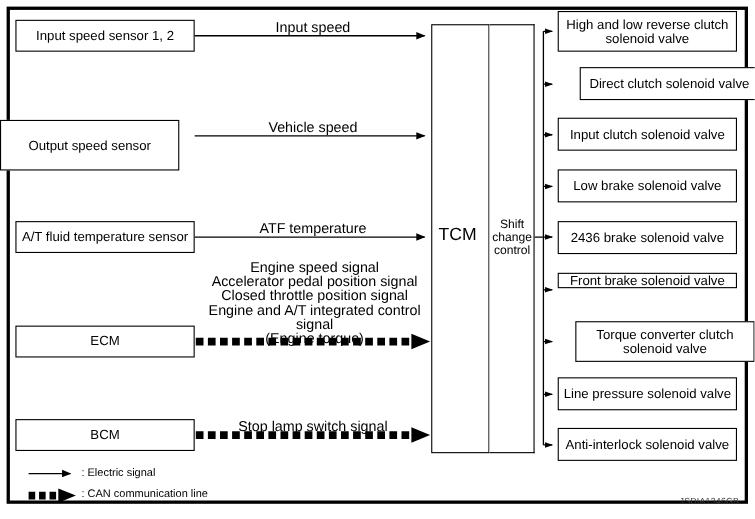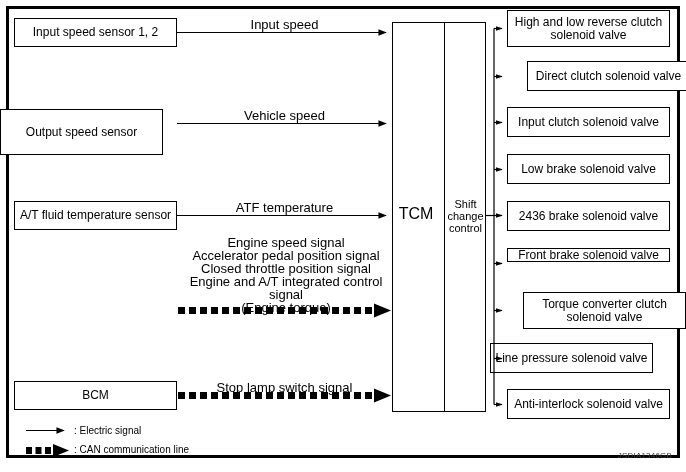--- a/index.html
+++ b/index.html
@@ -120,20 +120,23 @@
   </div>
 
   <div class="nbox" style="left:0; top:109px; width:163px; height:46px;">
     <span>Output speed sensor</span>
   </div>
 
   <div class="nbox" style="left:14px; top:201px; width:163px; height:29px;">
     <span>A/T fluid temperature sensor</span>
   </div>
 
+  <div class="nbox" style="left:14px; top:296px; width:163px; height:29px;">
+    <span>ECM</span>
+  </div>
 
   <div class="nbox" style="left:14px; top:381px; width:163px; height:29px;">
     <span>BCM</span>
   </div>
 
   <div class="siglabel" style="left:177px; top:18px; width:215px;">Input speed</div>
 
   <div class="siglabel" style="left:177px; top:109px; width:215px;">Vehicle speed</div>
 
   <div class="siglabel" style="left:177px; top:201px; width:215px;">ATF temperature</div>
@@ -176,21 +179,21 @@
 
   <div class="nbox" style="left:507px; top:248px; width:163px; height:14px;">
     <span>Front brake solenoid valve</span>
   </div>
 
   <div class="nbox" style="left:523px; top:292px; width:163px; height:37px; white-space:pre-line;">
     <span>Torque converter clutch
 solenoid valve</span>
   </div>
 
-  <div class="nbox" style="left:490px; top:343px; width:163px; height:30px;">
+  <div class="nbox" style="left:507px; top:343px; width:163px; height:30px;">
     <span>Line pressure solenoid valve</span>
   </div>
 
   <div class="nbox" style="left:507px; top:389px; width:163px; height:30px;">
     <span>Anti-interlock solenoid valve</span>
   </div>
 
   <div class="legend-row legend-text-1">: Electric signal</div>
   <div class="legend-row legend-text-2">: CAN communication line</div>
 

